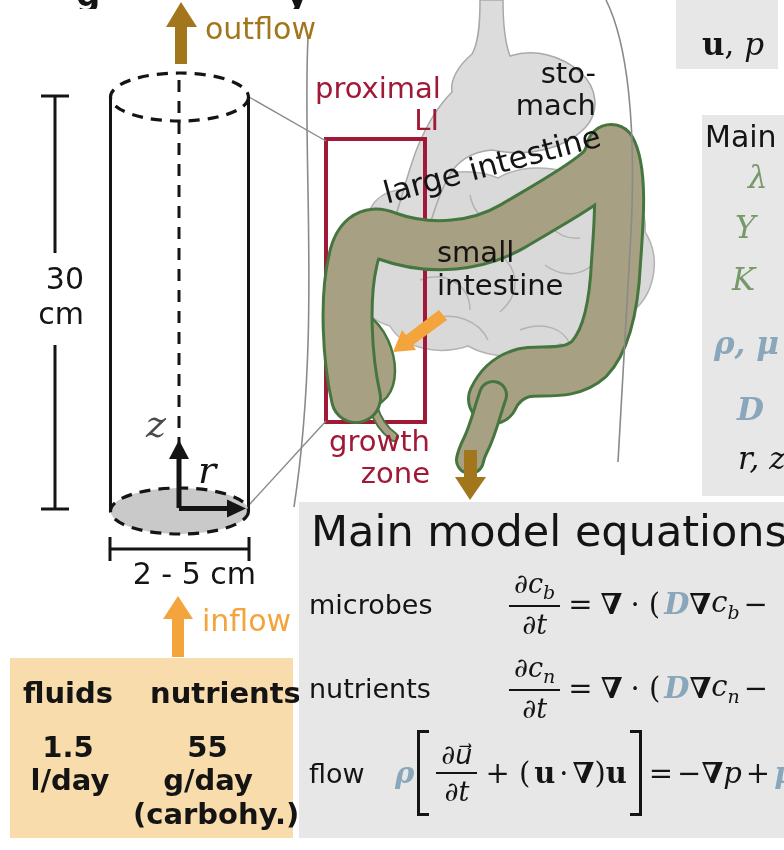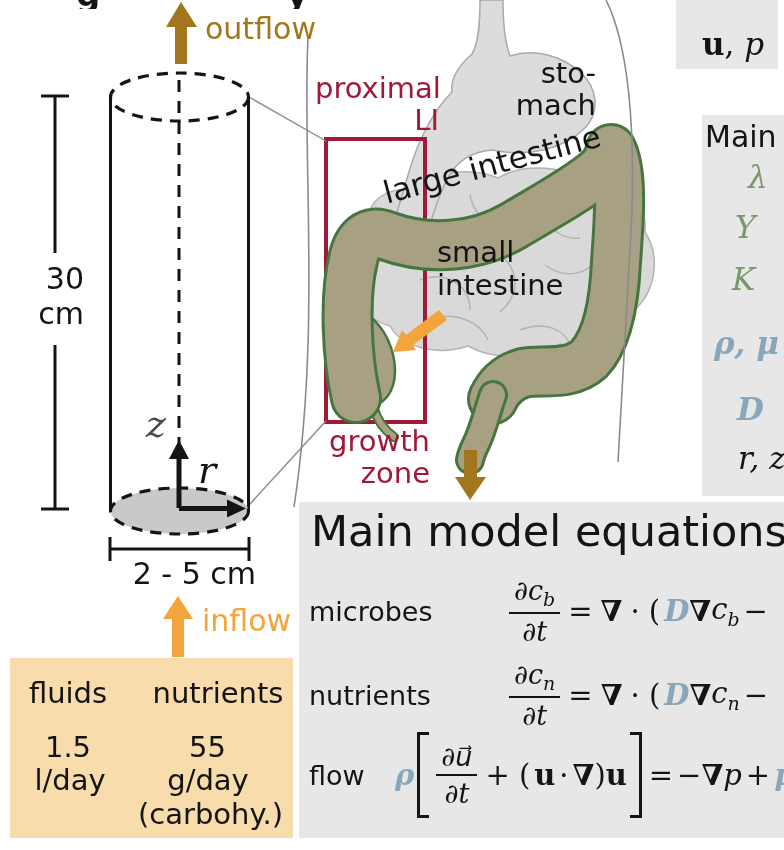--- a/index.html
+++ b/index.html
@@ -15,39 +15,39 @@
   .orange{color:#f4a43c;}
   .gray-ink{color:#4a4a4a;}
   .serif-i{font-family:"DejaVu Serif","DejaVu Sans",serif;font-style:italic;}
 
   
   #top-frag{position:absolute;left:0;top:0;width:360px;height:9px;overflow:hidden;}
   #top-frag span{position:absolute;top:-26px;font-size:34px;font-weight:bold;color:#141414;}
 
   
   #inflow-box{position:absolute;left:10px;top:658px;width:283px;height:180px;background:#f8dcab;}
-  #inflow-box .cell{position:absolute;font-size:29px;text-align:center;}
+  #inflow-box .cell{position:absolute;font-size:29px;text-align:center;font-weight:bold;}
 
   
   .gpanel{position:absolute;background:#e7e7e7;}
   #pbox1{left:676px;top:0;width:102px;height:69px;}
   #pbox2{left:702px;top:83px;width:82px;height:332px;margin-top:32px;}
   #pbox3{left:702px;top:423px;width:82px;height:73px;}
   .psym{position:absolute;font-family:"DejaVu Serif","DejaVu Sans",serif;font-style:italic;font-size:31px;white-space:nowrap;}
   .green{color:#76996a;}
   .blue{color:#8aa6bb;font-weight:bold;}
 
   
   #eq-panel{position:absolute;left:299px;top:502px;width:485px;height:336px;background:#e7e7e7;}
   #eq-title{position:absolute;left:12px;top:4px;font-size:43px;color:#141414;white-space:nowrap;}
   .eq-row{position:absolute;left:10px;display:flex;align-items:center;white-space:nowrap;
           font-family:"DejaVu Serif","DejaVu Sans",serif;font-size:29px;color:#141414;}
   .eq-label{font-family:"DejaVu Sans",sans-serif;font-size:27px;flex:0 0 196px;}
   .eq-label.narrow{flex:0 0 86px;}
-  .frac{display:inline-flex;flex-direction:column;align-items:center;font-size:27px;margin:11px 4px;}
+  .frac{display:inline-flex;flex-direction:column;align-items:center;font-size:27px;margin:4px 4px;}
   .frac .num{border-bottom:2px solid #141414;padding:0 5px 2px 5px;}
   .frac .den{padding-top:2px;}
   .m{margin:0 4px;}
   .mt{margin:0;}
   .bold{font-weight:bold;}
   sub{font-size:19px;}
   i{font-style:italic;}
   .brk{width:9px;height:80px;display:inline-block;margin:0 3px;}
   .brk.l{border-left:3.5px solid #141414;border-top:3.5px solid #141414;border-bottom:3.5px solid #141414;}
   .brk.r{border-right:3.5px solid #141414;border-top:3.5px solid #141414;border-bottom:3.5px solid #141414;}

